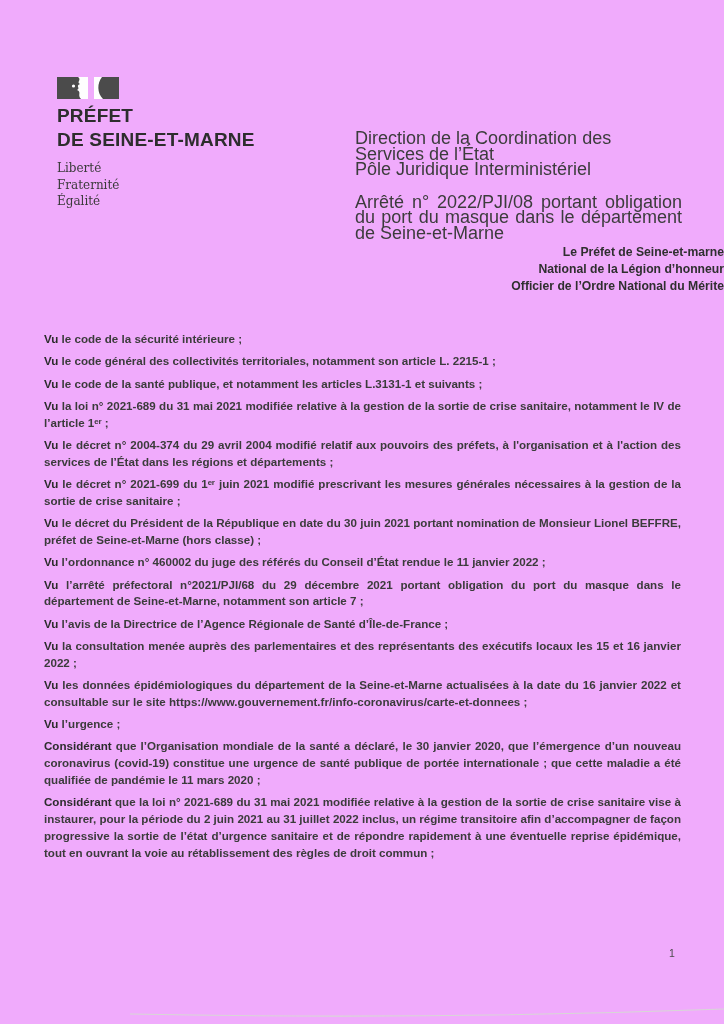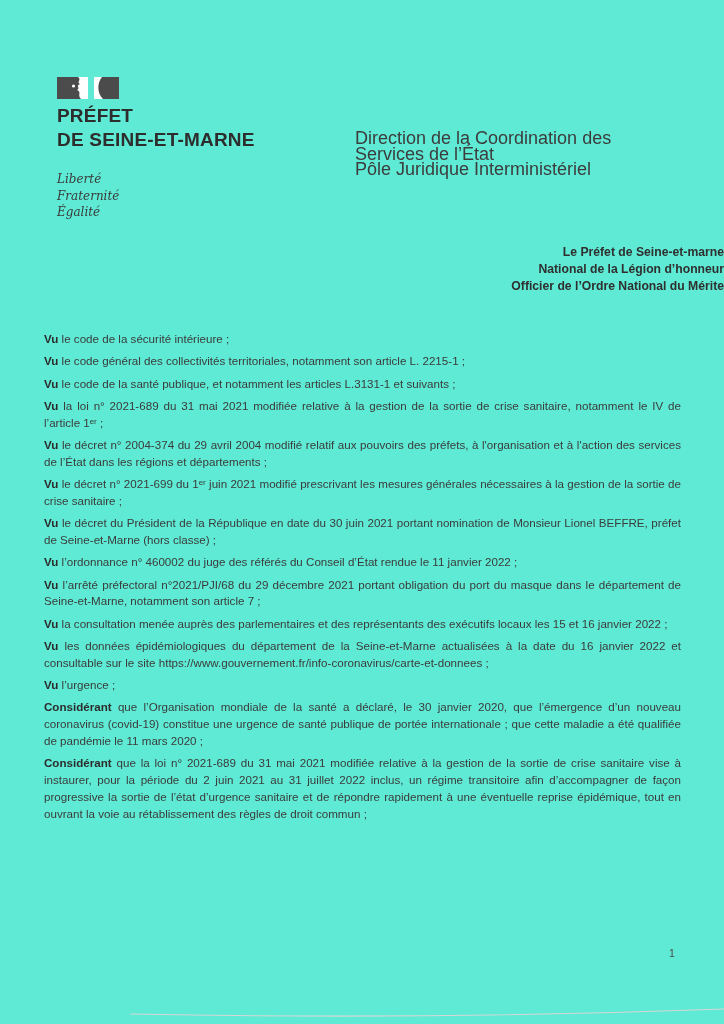--- a/index.html
+++ b/index.html
@@ -4,53 +4,53 @@
 <style>
   html,body{margin:0;padding:0;}
   body{
     width:724px;height:1024px;
     background:#ffffff;
     font-family:"Liberation Sans", sans-serif;
     color:#3b3b3b;
     position:relative;
     overflow:hidden;
   }
-  .page{position:absolute;inset:0;background:#5eead4;padding-left:20px;}
+  .page{position:absolute;inset:0;background:#f0abfc;padding-left:20px;}
 
   
   .header-left{position:absolute;left:57px;top:77px;}
   .logo{display:block;margin-bottom:4px;}
   .agency{
     font-weight:bold;color:#2d2d2d;
     font-size:19px;line-height:24px;letter-spacing:.2px;
   }
   .motto{
-    margin-top:19px;
+    margin-top:8px;
     font-family:"DejaVu Serif", serif;
-    font-style:italic;font-size:12px;line-height:16.5px;color:#3a3a3a;
+    font-size:12px;line-height:16.5px;color:#3a3a3a;
   }
 
   
   .header-right{
     position:absolute;left:355px;top:131px;width:327px;
     font-size:18px;line-height:15.5px;color:#3c3c3c;
   }
   .arrete-ref{margin-top:17px;text-align:justify;}
 
   
   .doc-title{
     position:absolute;left:0;top:244px;width:724px;
     text-align:right;font-weight:bold;color:#2f2f2f;
     font-size:12.2px;line-height:17px;
   }
 
   
   .body-text{
     position:absolute;left:44px;top:331px;width:637px;
-    font-size:11.6px;line-height:16.8px;color:#3b3b3b;
+    font-size:11.6px;line-height:16.8px;color:#3b3b3b;font-weight:bold;
   }
   .body-text p{
     margin:0 0 5.5px 0;
     text-align:justify;
     overflow-wrap:break-word;
   }
   .body-text b{color:#2c2c2c;}
 
   
   .page-number{
@@ -79,38 +79,40 @@
     <div class="motto">
         <div>Liberté</div>
         <div>Fraternité</div>
         <div>Égalité</div>
       </div>
   </div>
 
   <div class="header-right">
     <div>Direction de la Coordination des Services de l’État</div>
     <div>Pôle Juridique Interministériel</div>
+    <div class="arrete-ref">Arrêté n° 2022/PJI/08 portant obligation du port du masque dans le département de Seine-et-Marne</div>
   </div>
 
   <div class="doc-title">
       <div>Le Préfet de Seine-et-marne</div>
       <div>National de la Légion d’honneur</div>
       <div>Officier de l’Ordre National du Mérite</div>
     </div>
 
   <div class="body-text">
       <p><b>Vu</b><span>&nbsp;le code de la sécurité intérieure ;</span></p>
       <p><b>Vu</b><span>&nbsp;le code général des collectivités territoriales, notamment son article L. 2215-1 ;</span></p>
       <p><b>Vu</b><span>&nbsp;le code de la santé publique, et notamment les articles L.3131-1 et suivants ;</span></p>
       <p><b>Vu</b><span>&nbsp;la loi n° 2021-689 du 31 mai 2021 modifiée relative à la gestion de la sortie de crise sanitaire, notamment le IV de l’article 1ᵉʳ ;</span></p>
       <p><b>Vu</b><span>&nbsp;le décret n° 2004-374 du 29 avril 2004 modifié relatif aux pouvoirs des préfets, à l'organisation et à l'action des services de l’État dans les régions et départements ;</span></p>
       <p><b>Vu</b><span>&nbsp;le décret n° 2021-699 du 1ᵉʳ juin 2021 modifié prescrivant les mesures générales nécessaires à la gestion de la sortie de crise sanitaire ;</span></p>
       <p><b>Vu</b><span>&nbsp;le décret du Président de la République en date du 30 juin 2021 portant nomination de Monsieur Lionel BEFFRE, préfet de Seine-et-Marne (hors classe) ;</span></p>
       <p><b>Vu</b><span>&nbsp;l’ordonnance n° 460002 du juge des référés du Conseil d’État rendue le 11 janvier 2022 ;</span></p>
       <p><b>Vu</b><span>&nbsp;l’arrêté préfectoral n°2021/PJI/68 du 29 décembre 2021 portant obligation du port du masque dans le département de Seine-et-Marne, notamment son article 7 ;</span></p>
+      <p><b>Vu</b><span>&nbsp;l’avis de la Directrice de l’Agence Régionale de Santé d’Île-de-France ;</span></p>
       <p><b>Vu</b><span>&nbsp;la consultation menée auprès des parlementaires et des représentants des exécutifs locaux les 15 et 16 janvier 2022 ;</span></p>
       <p><b>Vu</b><span>&nbsp;les données épidémiologiques du département de la Seine-et-Marne actualisées à la date du 16 janvier 2022 et consultable sur le site https://www.gouvernement.fr/info-coronavirus/carte-et-donnees ;</span></p>
       <p><b>Vu</b><span>&nbsp;l’urgence ;</span></p>
       <p><b>Considérant</b><span>&nbsp;que l’Organisation mondiale de la santé a déclaré, le 30 janvier 2020, que l’émergence d’un nouveau coronavirus (covid-19) constitue une urgence de santé publique de portée internationale ; que cette maladie a été qualifiée de pandémie le 11 mars 2020 ;</span></p>
       <p><b>Considérant</b><span>&nbsp;que la loi n° 2021-689 du 31 mai 2021 modifiée relative à la gestion de la sortie de crise sanitaire vise à instaurer, pour la période du 2 juin 2021 au 31 juillet 2022 inclus, un régime transitoire afin d’accompagner de façon progressive la sortie de l’état d’urgence sanitaire et de répondre rapidement à une éventuelle reprise épidémique, tout en ouvrant la voie au rétablissement des règles de droit commun ;</span></p>
     </div>
 
   <div class="page-number">1</div>
 
   <svg class="scan-edge" aria-hidden="true">

